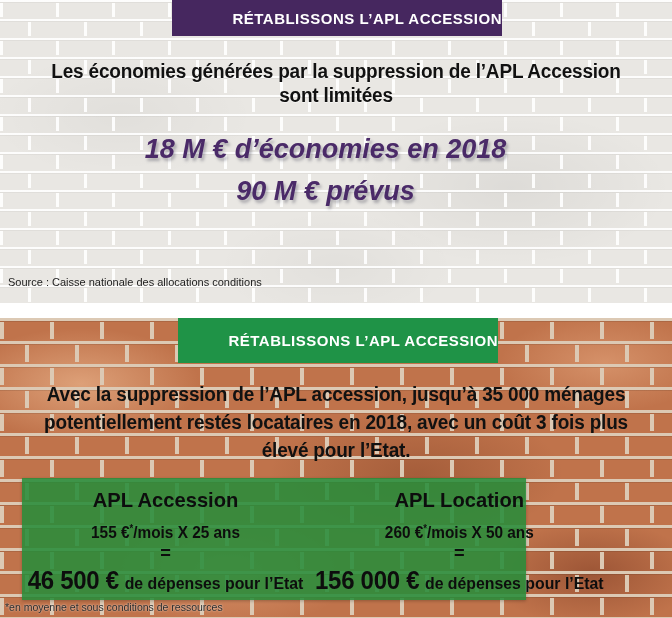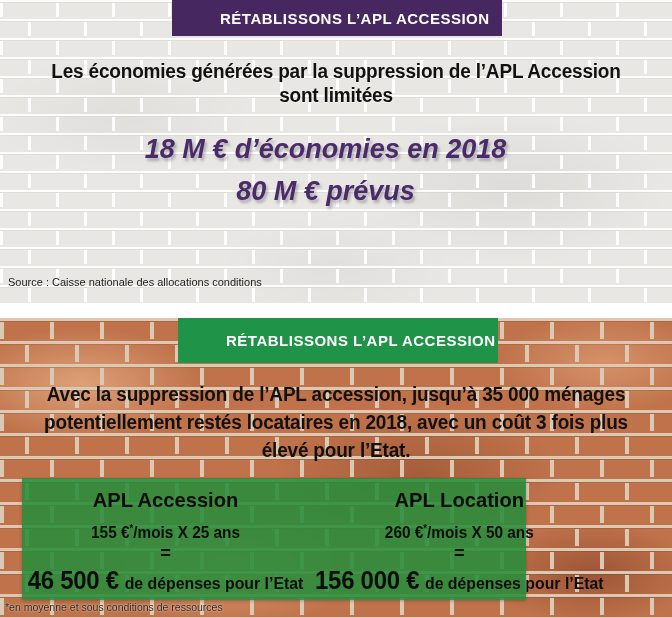--- a/index.html
+++ b/index.html
@@ -41,21 +41,21 @@
       radial-gradient(180px 85px at 34% 84%, rgba(250,195,155,.35), transparent 70%),
       radial-gradient(150px 70px at 90% 15%, rgba(245,190,150,.4), transparent 70%);
     background-size:auto,50px 46px,50px 46px,auto,auto,auto,auto,auto;
     background-position:0 0,0 4px,25px 27px,0 0,0 0,0 0,0 0,0 0;
   }
 
   .gap{position:absolute;left:0;top:303px;width:672px;height:15px;background:#ffffff;}
 
   
   .ribbon{
-    position:absolute;display:flex;align-items:center;justify-content:flex-start;
+    position:absolute;display:flex;align-items:center;justify-content:flex-end;
     color:#fff;font-weight:700;font-size:15px;letter-spacing:.5px;white-space:nowrap;padding-left:48px;
   }
   .ribbon-purple{left:172px;top:0;width:330px;height:36px;background:var(--purple);}
   .ribbon-green{left:178px;top:0;width:320px;height:45px;background:var(--green);}
 
   
   .headline{
     position:absolute;left:0;width:672px;text-align:center;color:#111;
     font-weight:700;transform:scaleX(.95);transform-origin:50% 50%;
     letter-spacing:-.2px;
@@ -109,21 +109,21 @@
   <section class="panel-top">
     <div class="ribbon ribbon-purple">
       <span>RÉTABLISSONS L’APL ACCESSION</span>
     </div>
     <h1 class="headline headline-top">
       <span class="line">Les économies générées par la suppression de l’APL Accession</span>
       <span class="line">sont limitées</span>
     </h1>
     <div class="stats">
       <div>18 M € d’économies en 2018</div>
-      <div>80 M € prévus</div>
+      <div>90 M € prévus</div>
     </div>
     <div class="source">Source : Caisse nationale des allocations conditions</div>
   </section>
 
   <div class="gap"></div>
 
   <section class="panel-bottom">
     <div class="ribbon ribbon-green">
       <span>RÉTABLISSONS L’APL ACCESSION</span>
     </div>

